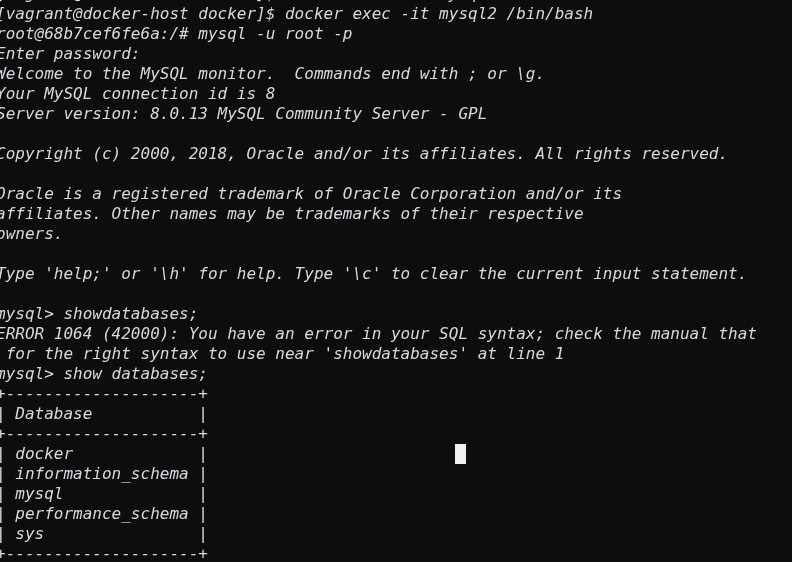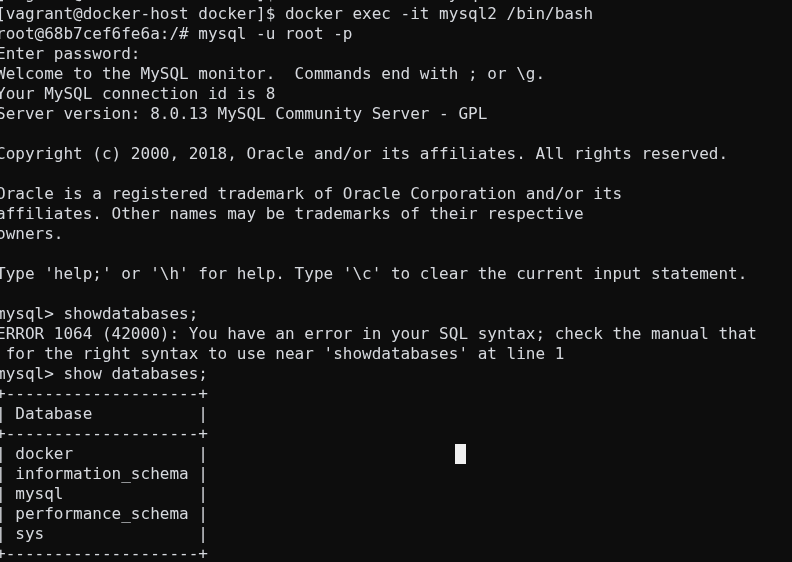--- a/index.html
+++ b/index.html
@@ -42,21 +42,21 @@
     left: 455px;
     top: 444px;
     width: 11px;
     height: 20px;
     background: #f0f0f0;
   }
 </style>
 </head>
 <body>
 
-<div id="terminal" style="background: rgb(13, 13, 13);">
+<div id="terminal" style="background: rgb(13, 13, 13); font-style: italic;">
   <div id="screen" style="color: rgb(214, 217, 222);">
       <div class="line">[vagrant@docker-host docker]$ docker exec -it mysql2 /bin/bash</div>
       <div class="line">[vagrant@docker-host docker]$ docker exec -it mysql2 /bin/bash</div>
       <div class="line">root@68b7cef6fe6a:/# mysql -u root -p</div>
       <div class="line">Enter password:</div>
       <div class="line">Welcome to the MySQL monitor.  Commands end with ; or \g.</div>
       <div class="line">Your MySQL connection id is 8</div>
       <div class="line">Server version: 8.0.13 MySQL Community Server - GPL</div>
       <div class="line blank"> </div>
       <div class="line">Copyright (c) 2000, 2018, Oracle and/or its affiliates. All rights reserved.</div>

